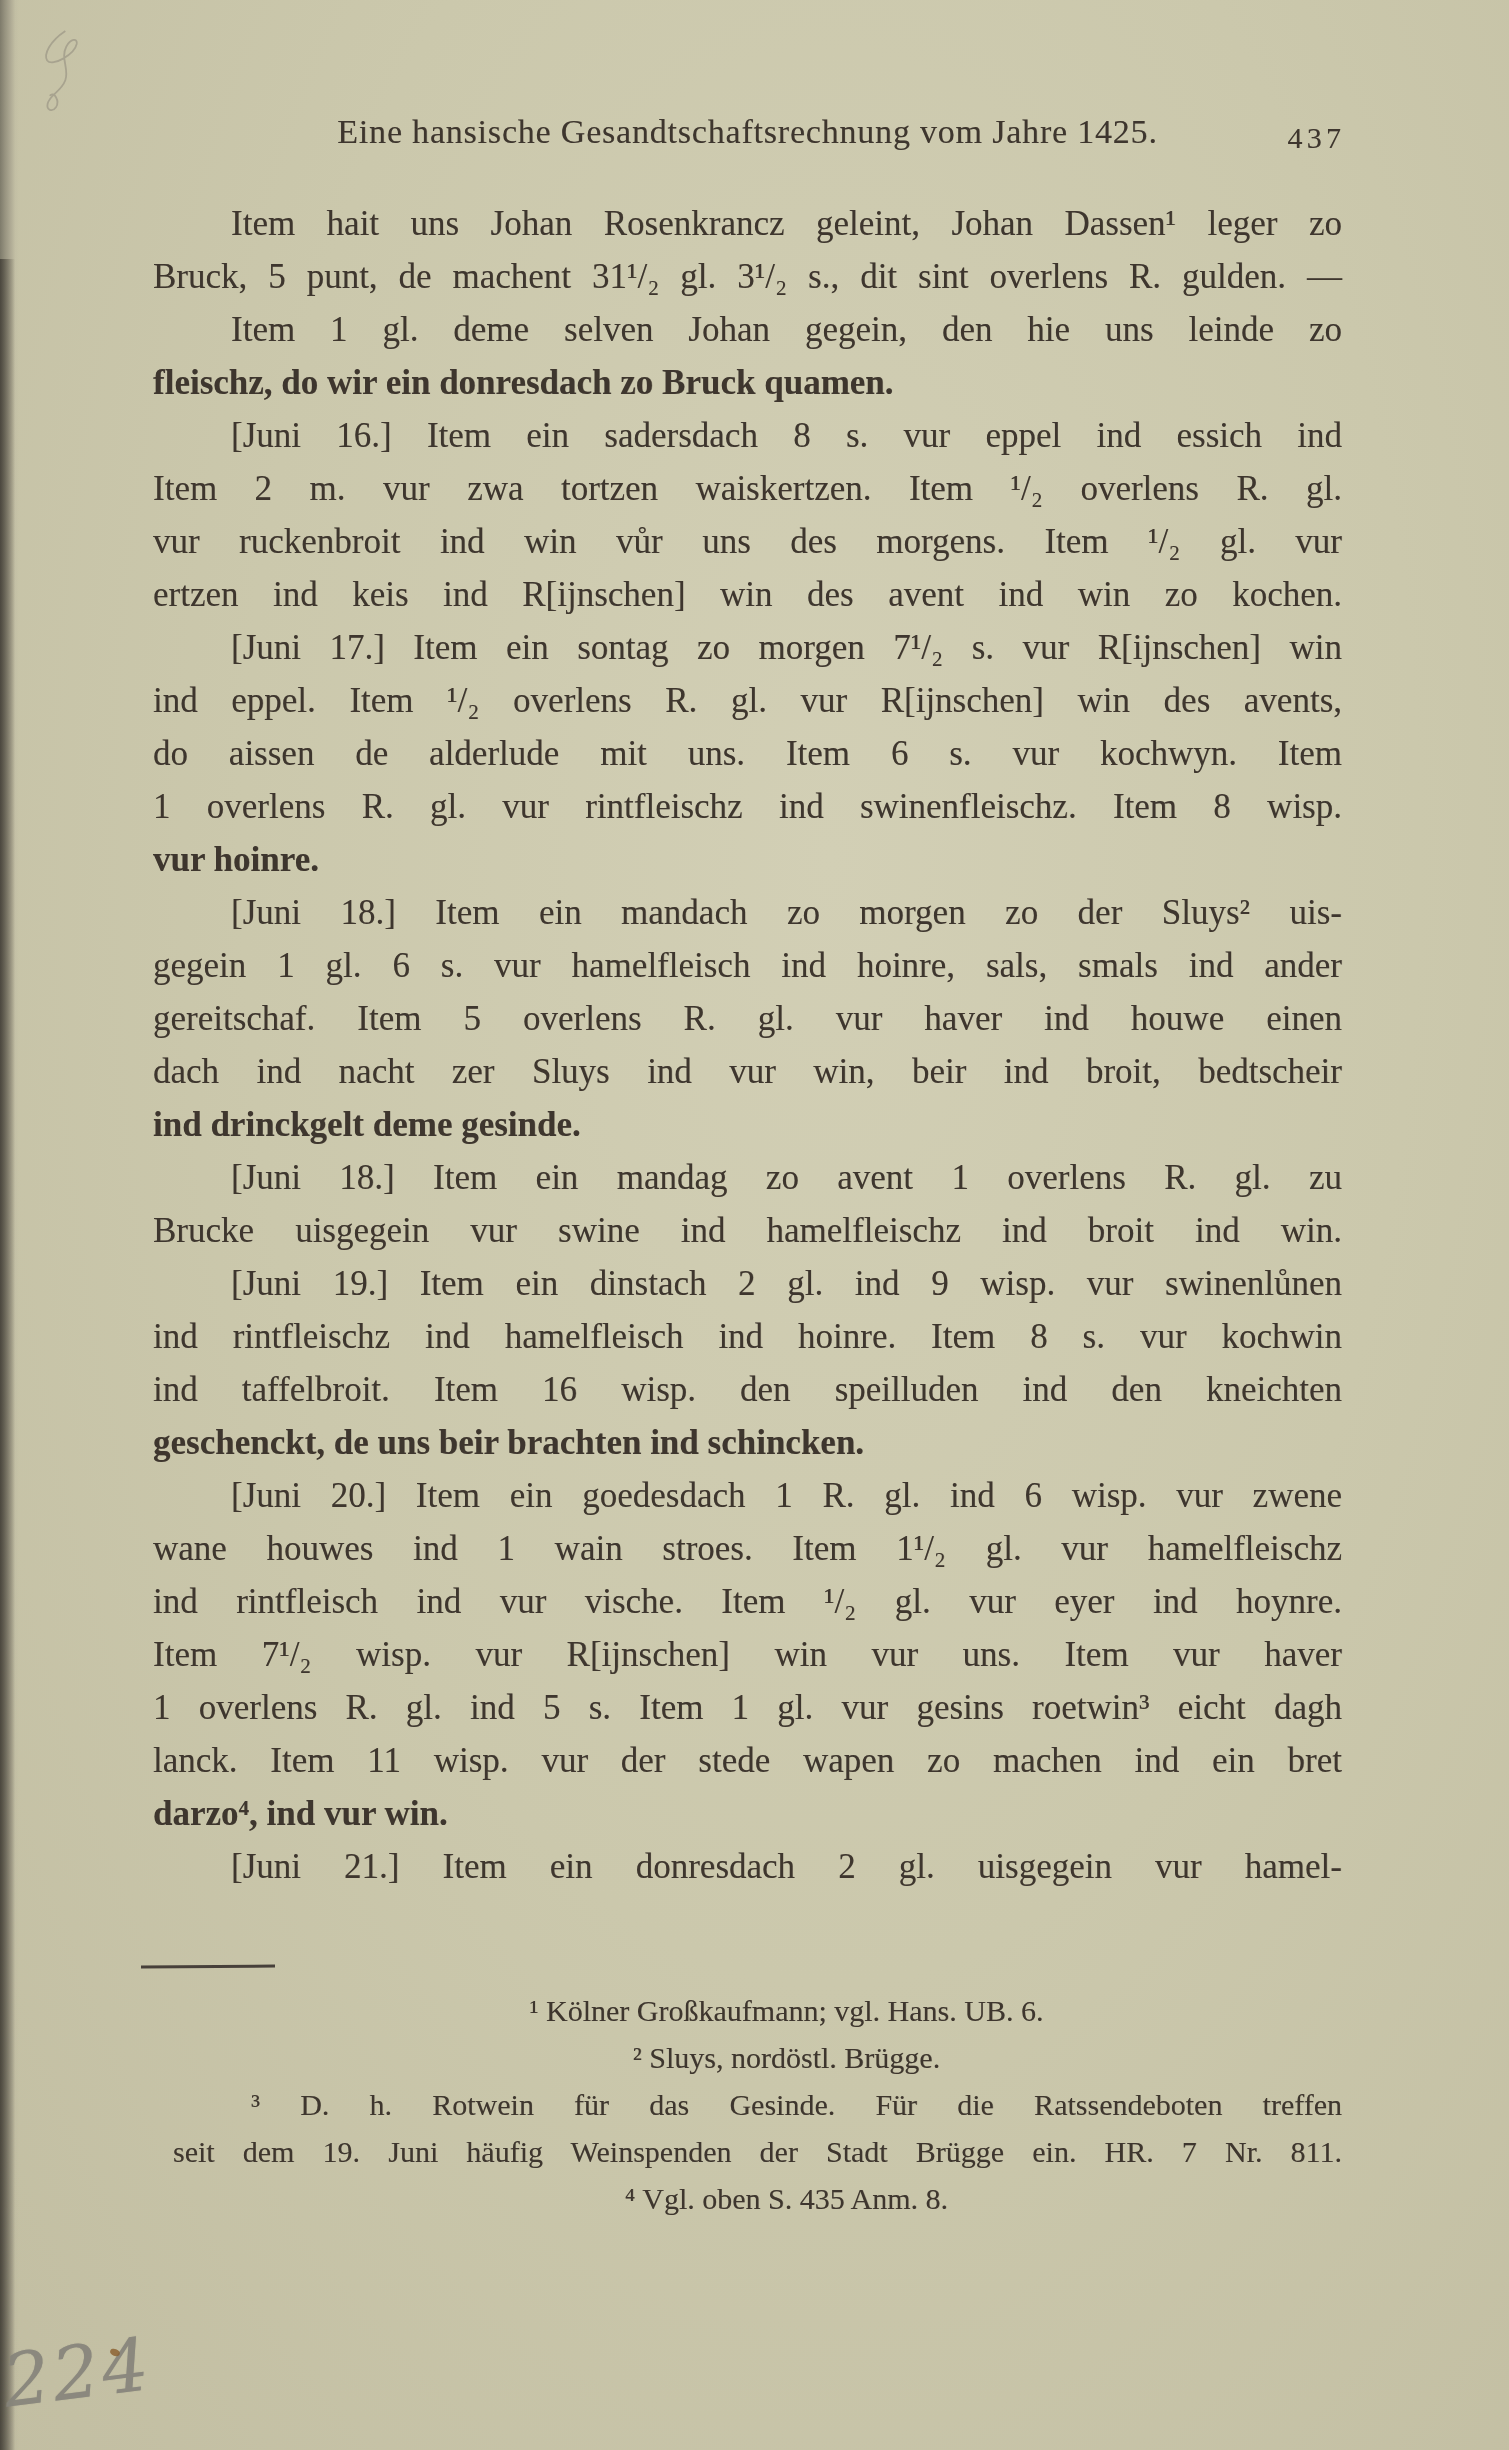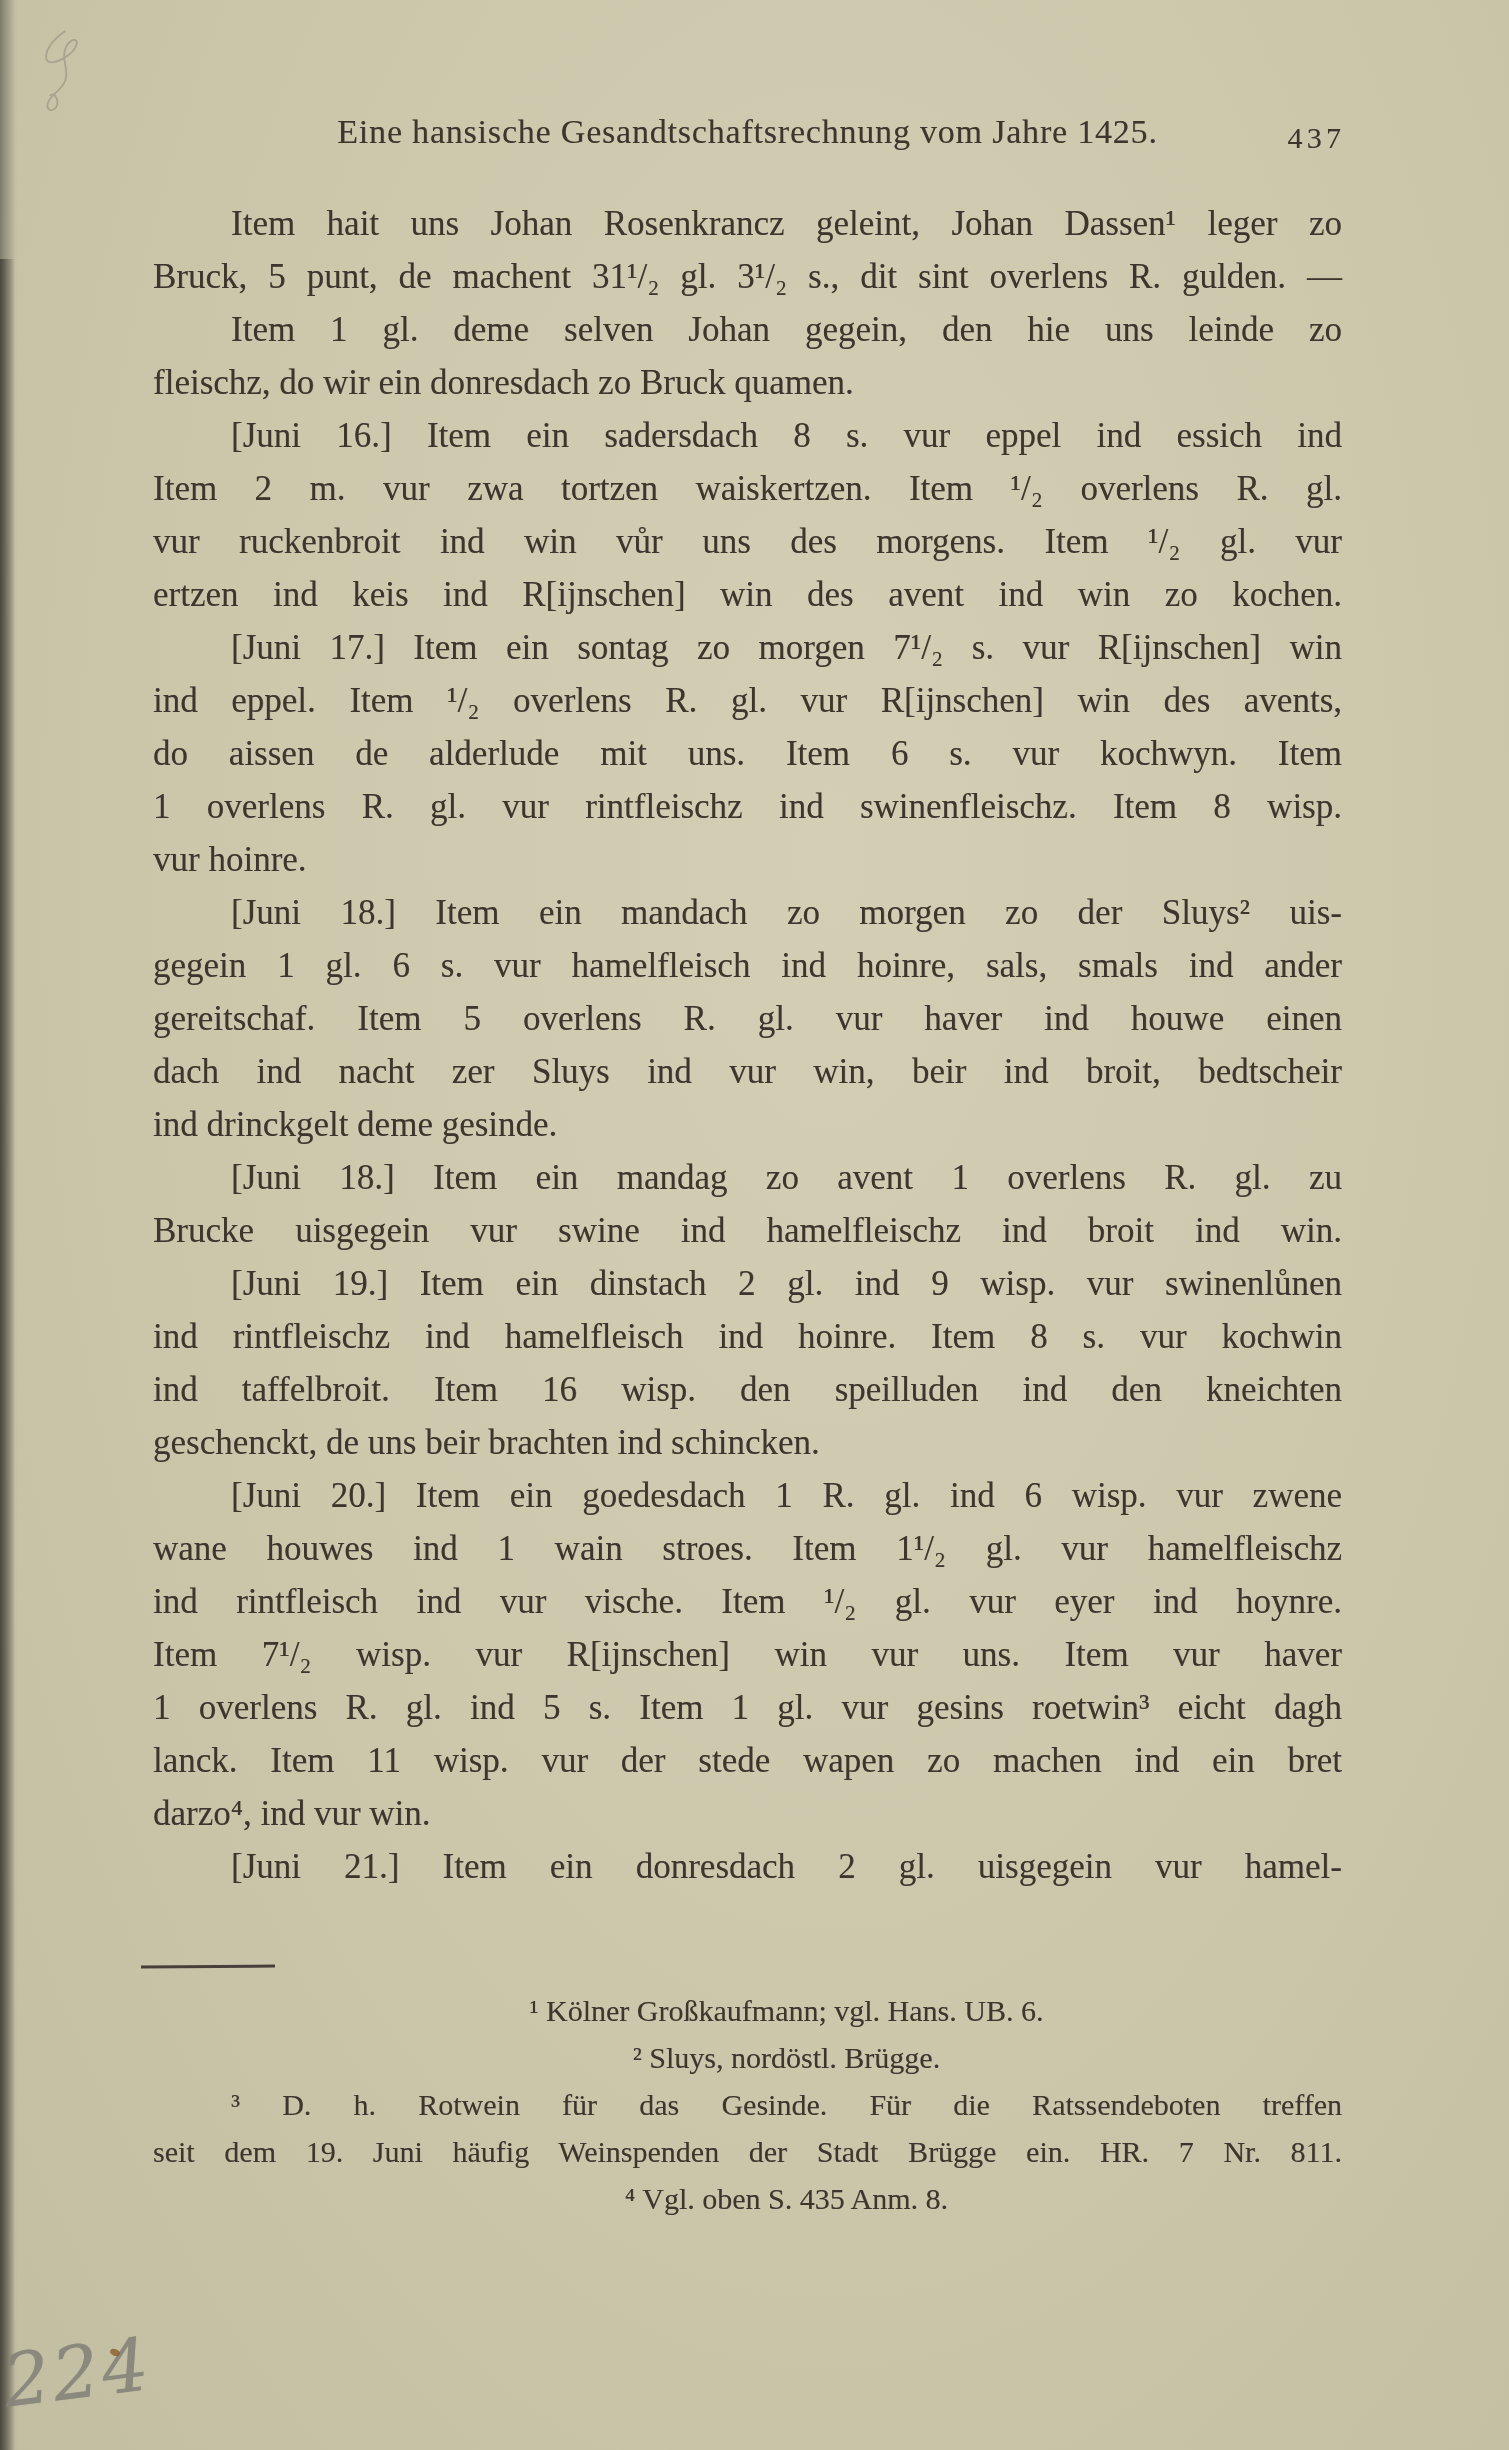--- a/index.html
+++ b/index.html
@@ -27,26 +27,26 @@
   .textcol{position:absolute;left:153px;width:1189px;}
   .header{top:113px;height:57px;text-align:center;font-size:34px;letter-spacing:0.8px;}
   .pagenum{position:absolute;right:-3.1px;top:8.3px;font-size:30px;letter-spacing:4.2px;}
   .bodytext{top:197px;}
   .line{
     height:53px;line-height:53px;font-size:35px;
     text-align:justify;text-align-last:justify;
     overflow:visible;
   }
   .line.indent{text-indent:78px;}
-  .line.end{text-align:center;text-align-last:left;}
+  .line.end{text-align:center;text-align-last:left;font-weight:bold;}
   .fnsep{position:absolute;left:141px;top:1965px;width:134px;height:3.1px;background:#47403a;transform:rotate(-0.4deg);}
   .footnotes{top:1987px;}
   .fnline{height:47px;line-height:47px;font-size:30px;text-align:center;}
   .fnline.indent{text-indent:78px;}
-  .fnline.fjust{text-align:justify;text-align-last:justify;}
+  .fnline.fjust{text-align:justify;text-align-last:justify;margin-left:20px;}
   .handnum{
     position:absolute;left:3.1px;top:2330px;
     font-size:73px;color:#85837a;font-style:italic;
     transform:rotate(-7deg);letter-spacing:3.1px;
     font-family:"DejaVu Serif",serif;opacity:.9;
     text-shadow:0 0 1px rgba(133,131,122,0.6);
   }
   .fleck{position:absolute;left:110px;top:2349px;width:10.4px;height:6.7px;background:#8a5c2c;border-radius:50%;opacity:.8;transform:rotate(20deg);}
   .squiggle{position:absolute;left:28.5px;top:23px;opacity:.7;}
 </style>

